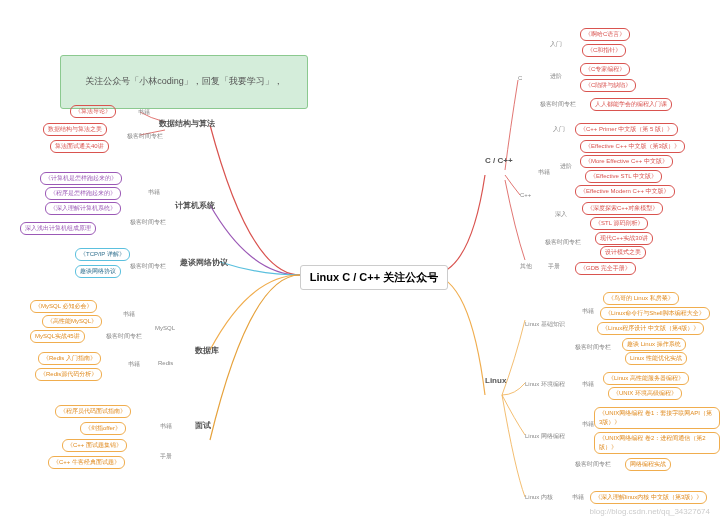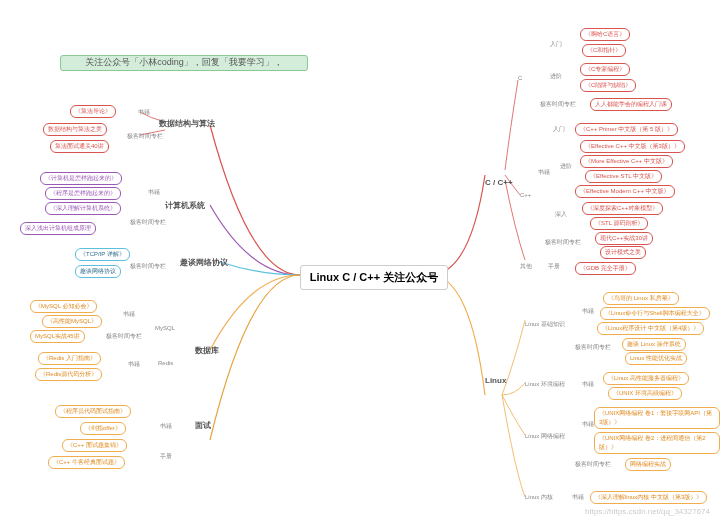--- a/index.html
+++ b/index.html
@@ -1,16 +1,16 @@
 <!DOCTYPE html>
 <html><head>
 <meta charset="utf-8">
 <style>
 body{margin:0;padding:0;font-family:"Microsoft YaHei",sans-serif;font-size:7px;background:#fff;position:relative;width:720px;height:521px;overflow:hidden}
-.banner{position:absolute;left:60px;top:55px;width:230px;background:#d4edda;border:1px solid #8bc98f;border-radius:3px;padding:0 8px;font-size:9px;color:#555;text-align:center;line-height:1.5}
+.banner{position:absolute;left:60px;top:55px;width:230px;background:#d4edda;border:1px solid #8bc98f;border-radius:3px;padding:19px 8px;font-size:9px;color:#555;text-align:center;line-height:1.5}
 .center{position:absolute;left:300px;top:265px;width:130px;background:#fff;border:1px solid #ccc;border-radius:3px;padding:4px 8px;font-size:11px;font-weight:bold;text-align:center}
 .node{position:absolute;font-size:7px;white-space:nowrap}
 .branch{font-size:8px;font-weight:bold;color:#555}
 .book{border:1px solid;border-radius:6px;padding:1px 4px;font-size:6px}
 .red{border-color:#d9534f;color:#d9534f}
 .orange{border-color:#f0ad4e;color:#e08b20}
 .blue{border-color:#5bc0de;color:#31708f}
 .purple{border-color:#9b59b6;color:#9b59b6}
 .leaf{color:#888;font-size:6px}
 svg{position:absolute;left:0;top:0;width:720px;height:521px;pointer-events:none}
@@ -47,21 +47,21 @@
 
 <div class="center">Linux C / C++ 关注公众号</div>
 
 <div class="node branch" style="left:159px;top:118px">数据结构与算法</div>
 <div class="node leaf" style="left:138px;top:108px">书籍</div>
 <div class="node book red" style="left:70px;top:105px">《算法导论》</div>
 <div class="node book red" style="left:43px;top:123px">数据结构与算法之美</div>
 <div class="node leaf" style="left:127px;top:132px">极客时间专栏</div>
 <div class="node book red" style="left:50px;top:140px">算法面试通关40讲</div>
 
-<div class="node branch" style="left:165px;top:200px">计算机系统</div>
+<div class="node branch" style="left:175px;top:200px">计算机系统</div>
 <div class="node leaf" style="left:148px;top:188px">书籍</div>
 <div class="node book purple" style="left:40px;top:172px">《计算机是怎样跑起来的》</div>
 <div class="node book purple" style="left:45px;top:187px">《程序是怎样跑起来的》</div>
 <div class="node book purple" style="left:45px;top:202px">《深入理解计算机系统》</div>
 <div class="node leaf" style="left:130px;top:218px">极客时间专栏</div>
 <div class="node book purple" style="left:20px;top:222px">深入浅出计算机组成原理</div>
 
 <div class="node branch" style="left:180px;top:257px">趣谈网络协议</div>
 <div class="node book blue" style="left:75px;top:248px">《TCP/IP 详解》</div>
 <div class="node leaf" style="left:130px;top:262px">极客时间专栏</div>
@@ -80,21 +80,21 @@
 <div class="node book orange" style="left:35px;top:368px">《Redis源代码分析》</div>
 
 <div class="node branch" style="left:195px;top:420px">面试</div>
 <div class="node leaf" style="left:160px;top:422px">书籍</div>
 <div class="node book orange" style="left:55px;top:405px">《程序员代码面试指南》</div>
 <div class="node book orange" style="left:80px;top:422px">《剑指offer》</div>
 <div class="node book orange" style="left:62px;top:439px">《C++ 面试题集锦》</div>
 <div class="node leaf" style="left:160px;top:452px">手册</div>
 <div class="node book orange" style="left:48px;top:456px">《C++ 牛客经典面试题》</div>
 
-<div class="node branch" style="left:485px;top:178px">C / C++</div>
+<div class="node branch" style="left:485px;top:156px">C / C++</div>
 
 <div class="node leaf" style="left:518px;top:75px">C</div>
 <div class="node leaf" style="left:550px;top:40px">入门</div>
 <div class="node book red" style="left:580px;top:28px">《啊哈C语言》</div>
 <div class="node book red" style="left:582px;top:44px">《C和指针》</div>
 <div class="node leaf" style="left:550px;top:72px">进阶</div>
 <div class="node book red" style="left:580px;top:63px">《C专家编程》</div>
 <div class="node book red" style="left:580px;top:79px">《C陷阱与缺陷》</div>
 <div class="node leaf" style="left:540px;top:100px">极客时间专栏</div>
 <div class="node book red" style="left:590px;top:98px">人人都能学会的编程入门课</div>
@@ -139,13 +139,13 @@
 <div class="node leaf" style="left:582px;top:420px">书籍</div>
 <div class="node book orange" style="left:594px;top:407px;max-width:120px;white-space:normal">《UNIX网络编程 卷1：套接字联网API（第3版）》</div>
 <div class="node book orange" style="left:594px;top:432px;max-width:130px;white-space:normal">《UNIX网络编程 卷2：进程间通信（第2版）》</div>
 <div class="node leaf" style="left:575px;top:460px">极客时间专栏</div>
 <div class="node book orange" style="left:625px;top:458px">网络编程实战</div>
 
 <div class="node leaf" style="left:525px;top:493px">Linux 内核</div>
 <div class="node leaf" style="left:572px;top:493px">书籍</div>
 <div class="node book orange" style="left:590px;top:491px">《深入理解linux内核 中文版（第3版）》</div>
 
-<div class="watermark">https://https.csdn.net/qq_34327674</div>
+<div class="watermark">blog://blog.csdn.net/qq_34327674</div>
 
 </body></html>

